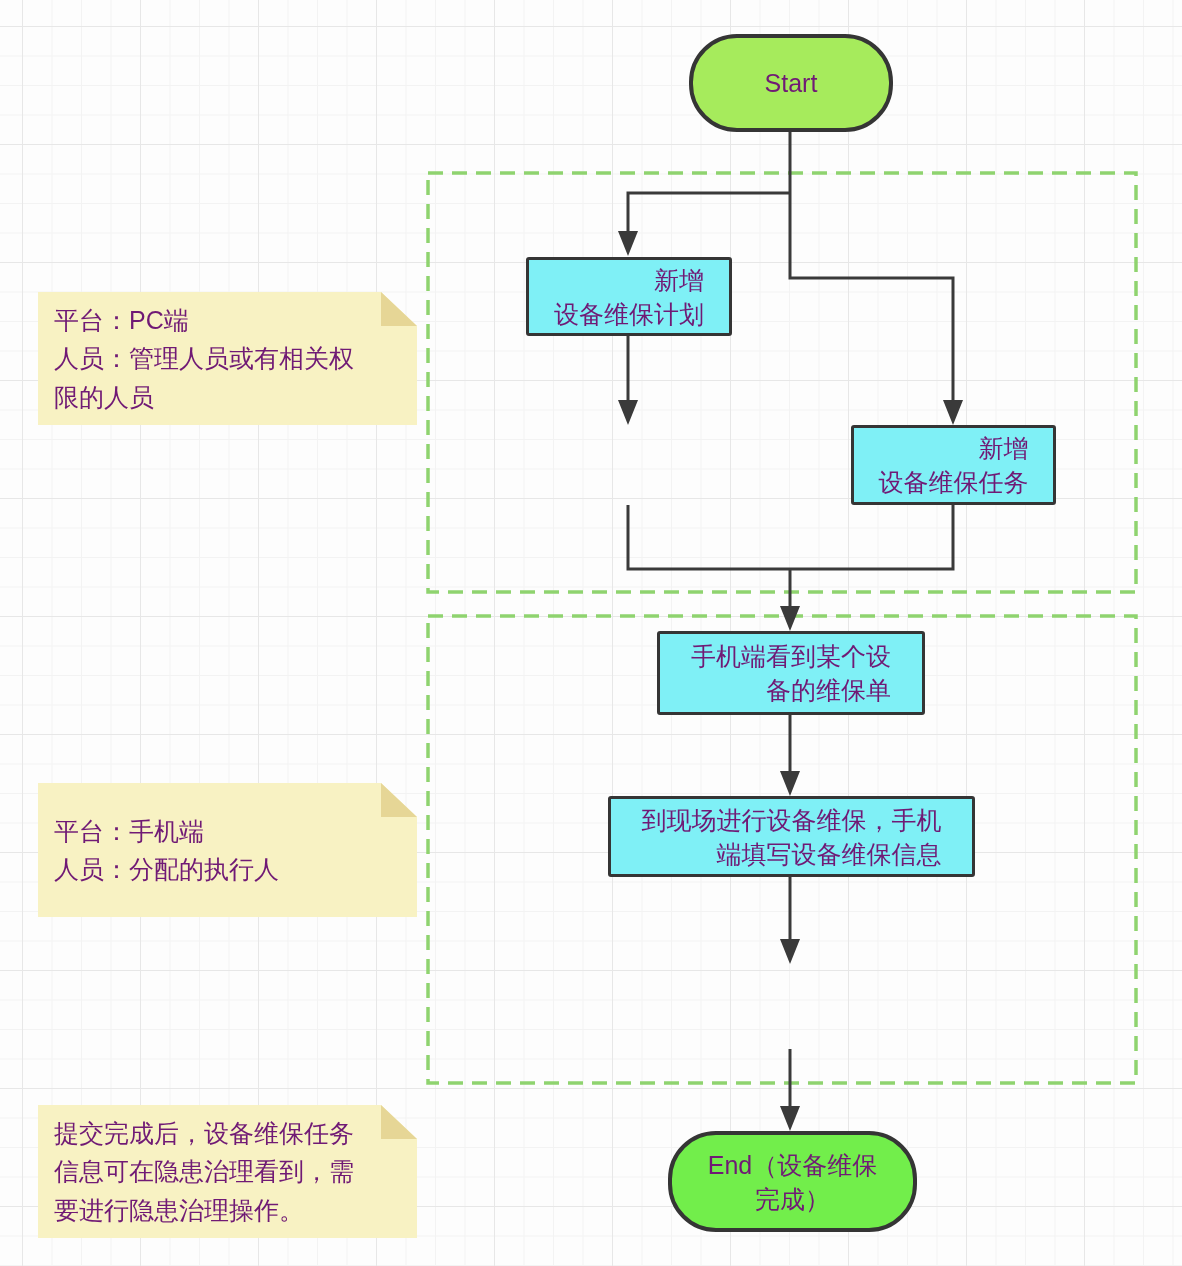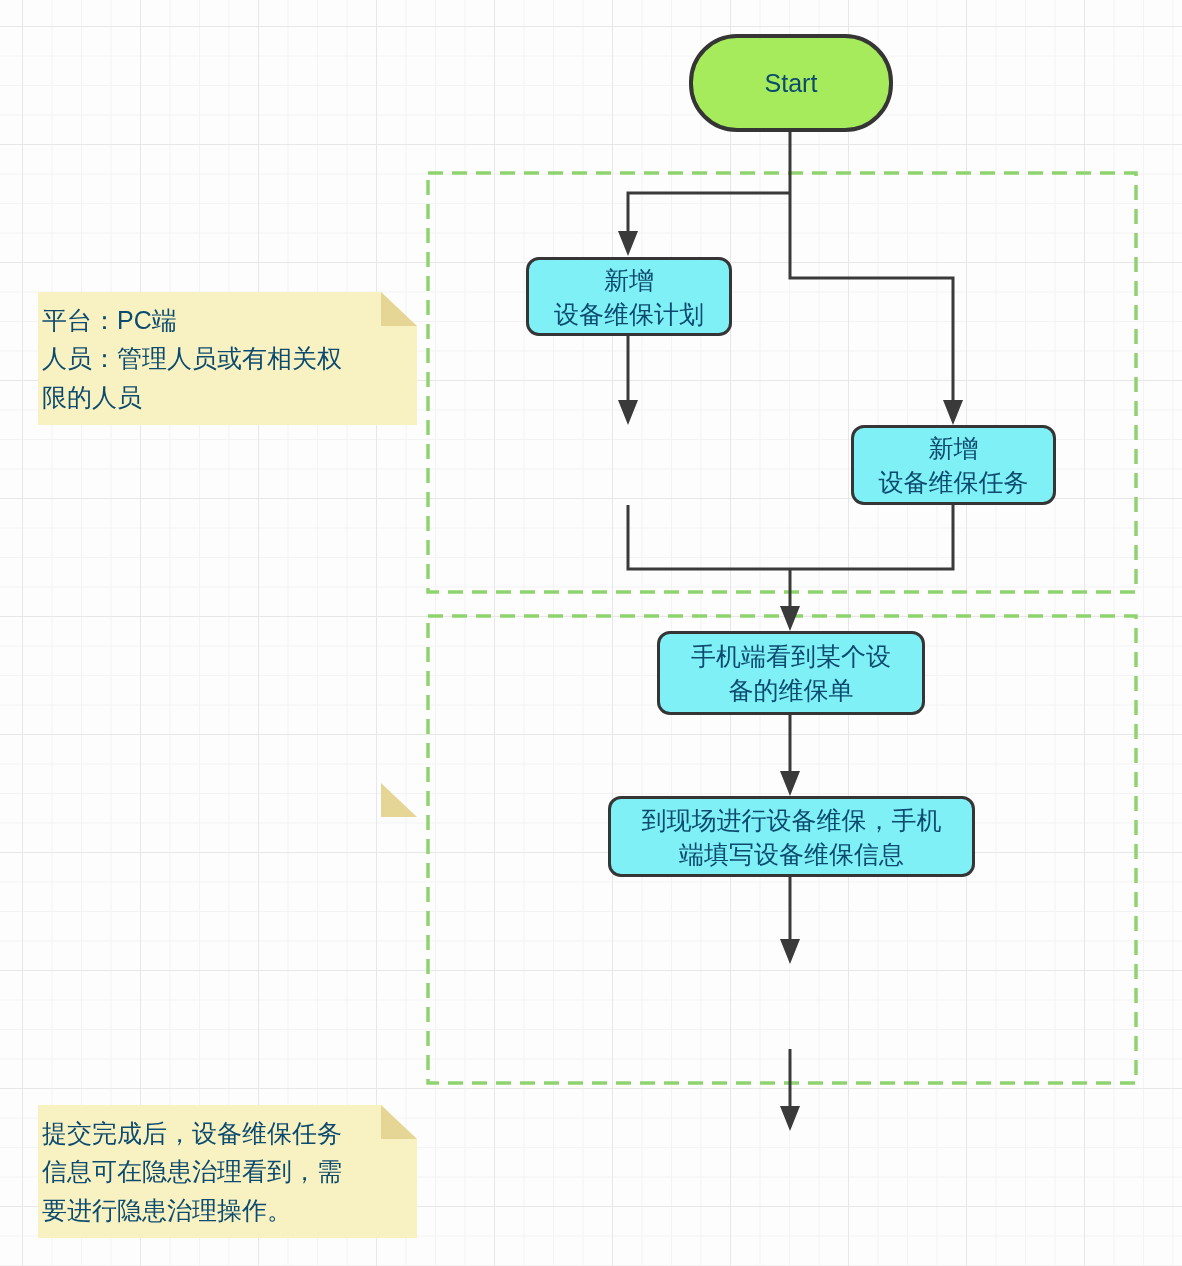--- a/index.html
+++ b/index.html
@@ -1,42 +1,42 @@
 <!DOCTYPE html>
 <html><head>
 <meta charset="utf-8">
 <style>
   html,body{margin:0;padding:0;background:#fff;}
   .canvas{
     position:relative;width:1182px;height:1266px;overflow:hidden;
-    font-family:"Liberation Sans","DejaVu Sans",sans-serif;color:#0c4a6e;
+    font-family:"Liberation Sans","DejaVu Sans",sans-serif;color:#701a75;
     background-color:#fdfdfd;
     background-image:
       linear-gradient(to right,#e7e7e7 1px,transparent 1px),
       linear-gradient(to bottom,#e7e7e7 1px,transparent 1px),
       linear-gradient(to right,#f3f3f3 1px,transparent 1px),
       linear-gradient(to bottom,#f3f3f3 1px,transparent 1px);
     background-size:118px 118px,118px 118px,29.5px 29.5px,29.5px 29.5px;
     background-position:22px 26px;
   }
   svg.layer{position:absolute;left:0;top:0;z-index:1;}
   .node{
     position:absolute;z-index:3;display:flex;align-items:center;justify-content:center;
     text-align:center;box-sizing:border-box;border:3.5px solid #353535;
     font-size:25px;line-height:1.36;white-space:pre-line;
   }
   .pill{border-radius:48px;border-width:4px;}
   .start{background:#a6eb5c;}
   .end{background:#72ee4b;}
-  .process{background:#7ff0f6;border-radius:13px;}
+  .process{background:#7ff0f6;border-radius:3px;text-align:right;}
   .note{
     position:absolute;z-index:2;box-sizing:border-box;background:#f8f2c3;
     font-size:25px;line-height:1.54;white-space:pre-line;
     display:flex;align-items:center;
-    padding:10px 38px 10px 4px;
+    padding:10px 38px 10px 16px;
     clip-path:polygon(0 0,calc(100% - 36px) 0,100% 34px,100% 100%,0 100%);
   }
   .fold{
     position:absolute;z-index:3;width:36px;height:34px;background:#e6d696;
     clip-path:polygon(0 0,100% 100%,0 100%);
   }
   .label{white-space:pre-line;}
 </style>
 </head>
 <body>
@@ -89,28 +89,36 @@
     <span class="label">手机端看到某个设
 备的维保单</span>
   </div>
 
   <div class="node process" style="left:608px;top:796px;width:367px;height:81px;">
     <span class="label">到现场进行设备维保，手机
 端填写设备维保信息</span>
   </div>
 
 
+  <div class="node pill end" style="left:668px;top:1131px;width:249px;height:101px;">
+    <span class="label">End（设备维保
+完成）</span>
+  </div>
 
   <div class="note" style="left:38px;top:292px;width:379px;height:133px;">
     <span class="label">平台：PC端
 人员：管理人员或有相关权
 限的人员</span>
   </div>
   <div class="fold" style="left:381px;top:292px;"></div>
 
+  <div class="note" style="left:38px;top:783px;width:379px;height:134px;">
+    <span class="label">平台：手机端
+人员：分配的执行人</span>
+  </div>
   <div class="fold" style="left:381px;top:783px;"></div>
 
   <div class="note" style="left:38px;top:1105px;width:379px;height:133px;">
     <span class="label">提交完成后，设备维保任务
 信息可在隐患治理看到，需
 要进行隐患治理操作。</span>
   </div>
   <div class="fold" style="left:381px;top:1105px;"></div>
 
 </div>

